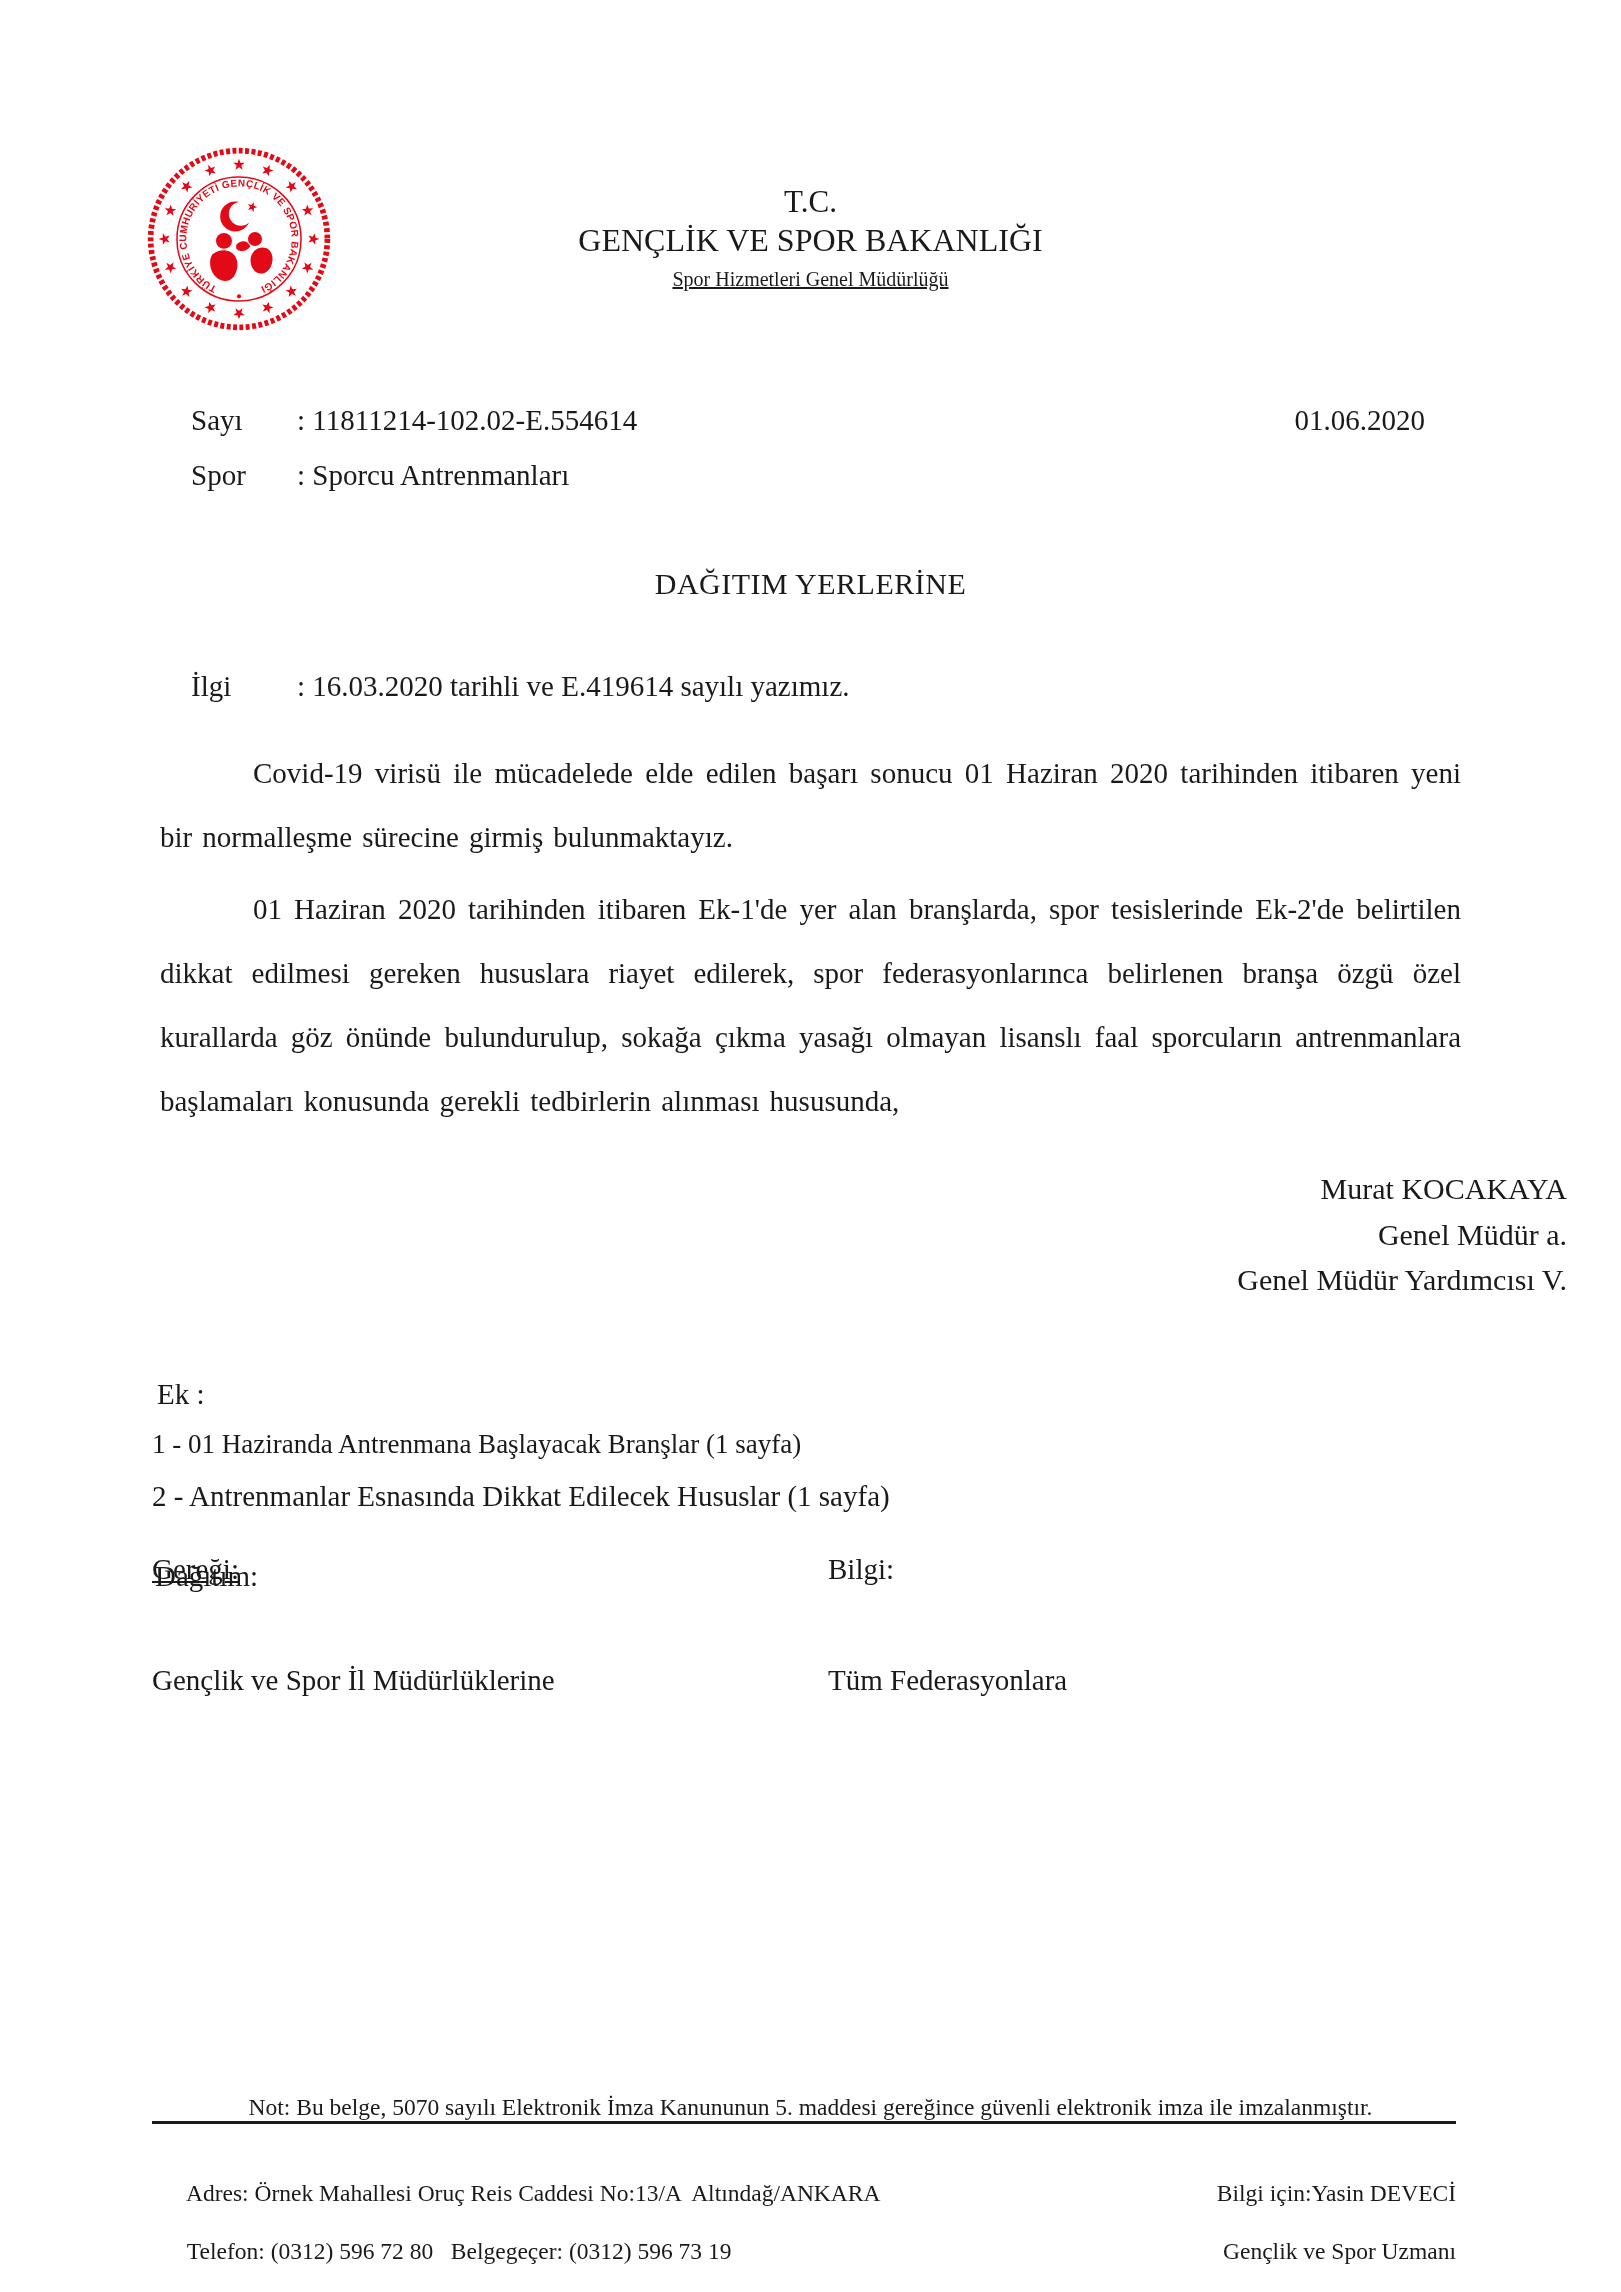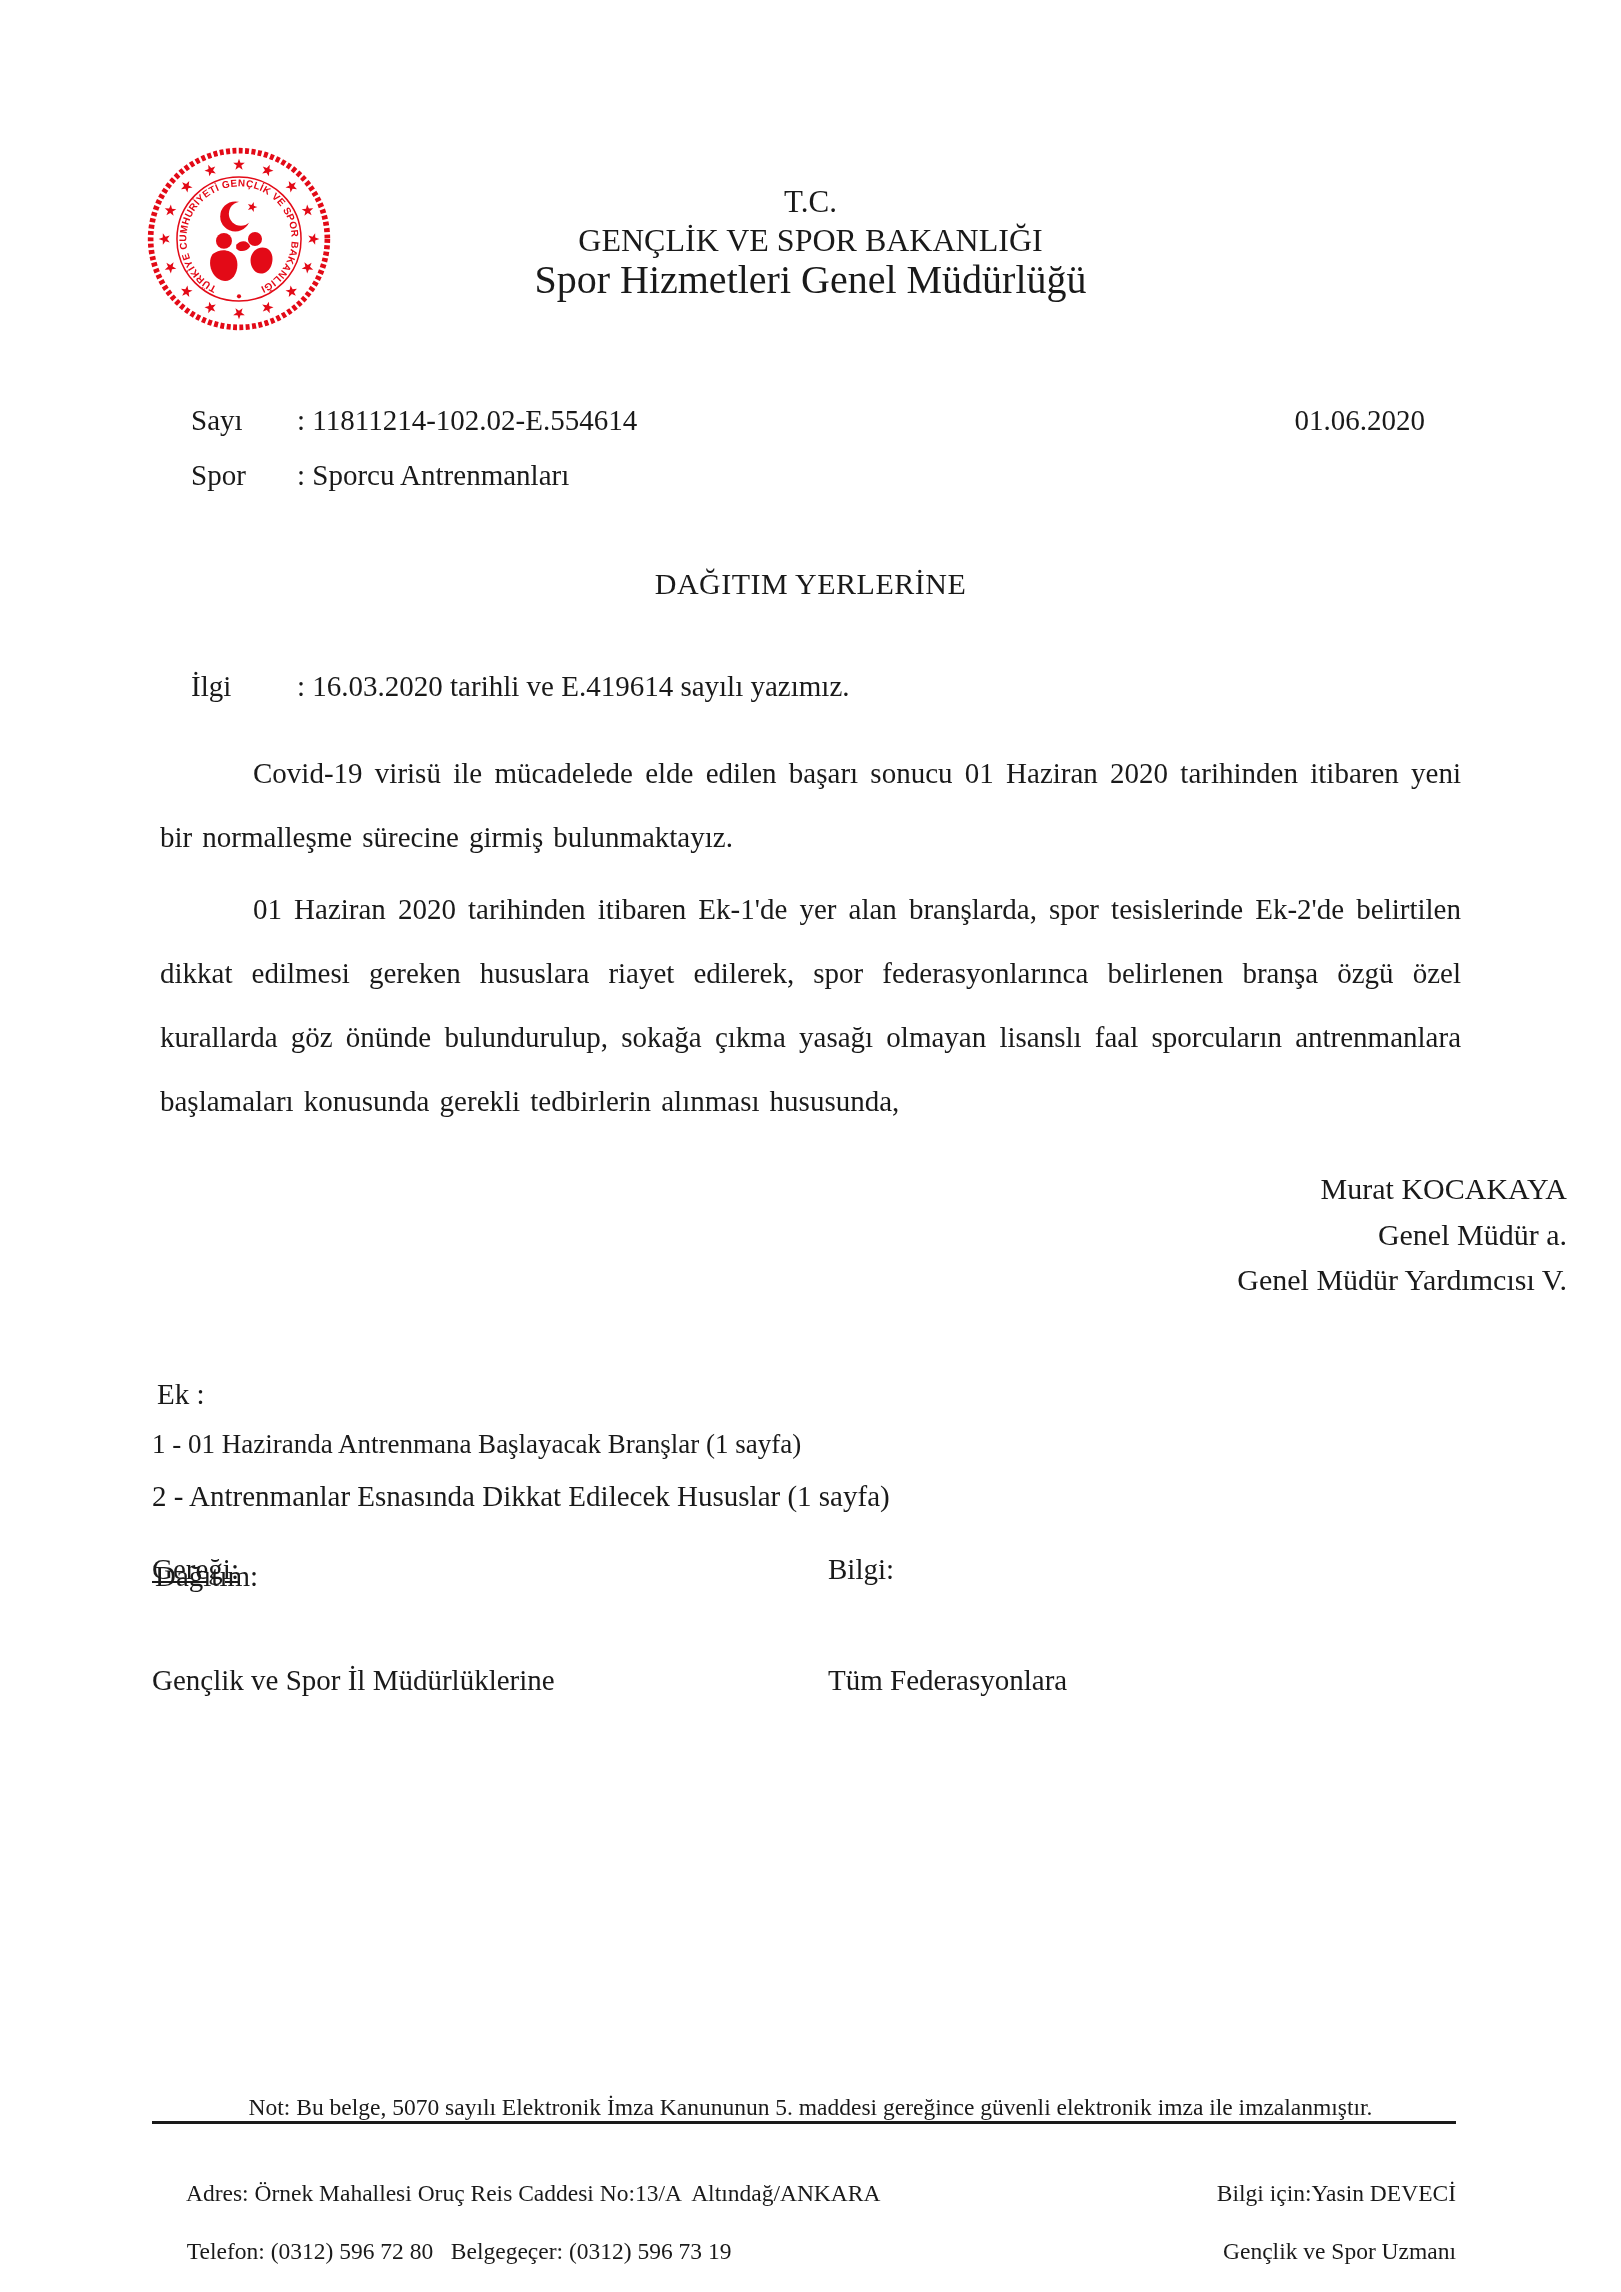--- a/index.html
+++ b/index.html
@@ -10,21 +10,21 @@
     font-family:"Liberation Serif","DejaVu Serif",serif;
     color:#1a1a1a;
     overflow:hidden;
   }
   .abs{position:absolute;}
   
   .logo{left:145px;top:145px;width:188px;height:188px;}
   .header-text{left:0;top:182px;width:100%;text-align:center;line-height:39px;}
   .ht1{font-size:31px;}
   .ht2{font-size:32px;}
-  .ht3{font-size:40px;}
+  .ht3{font-size:20px;text-decoration:underline;}
   
   .meta-row{font-size:29px;left:191px;}
   .meta-label{display:inline-block;width:106px;}
   .doc-date{top:404px;right:196px;font-size:29px;}
   .sayi{top:404px;}
   .konu{top:459px;}
   .recipient{left:0;top:567px;width:100%;text-align:center;font-size:30px;letter-spacing:0.5px;}
   .ilgi{top:670px;}
   
   .body-text{

